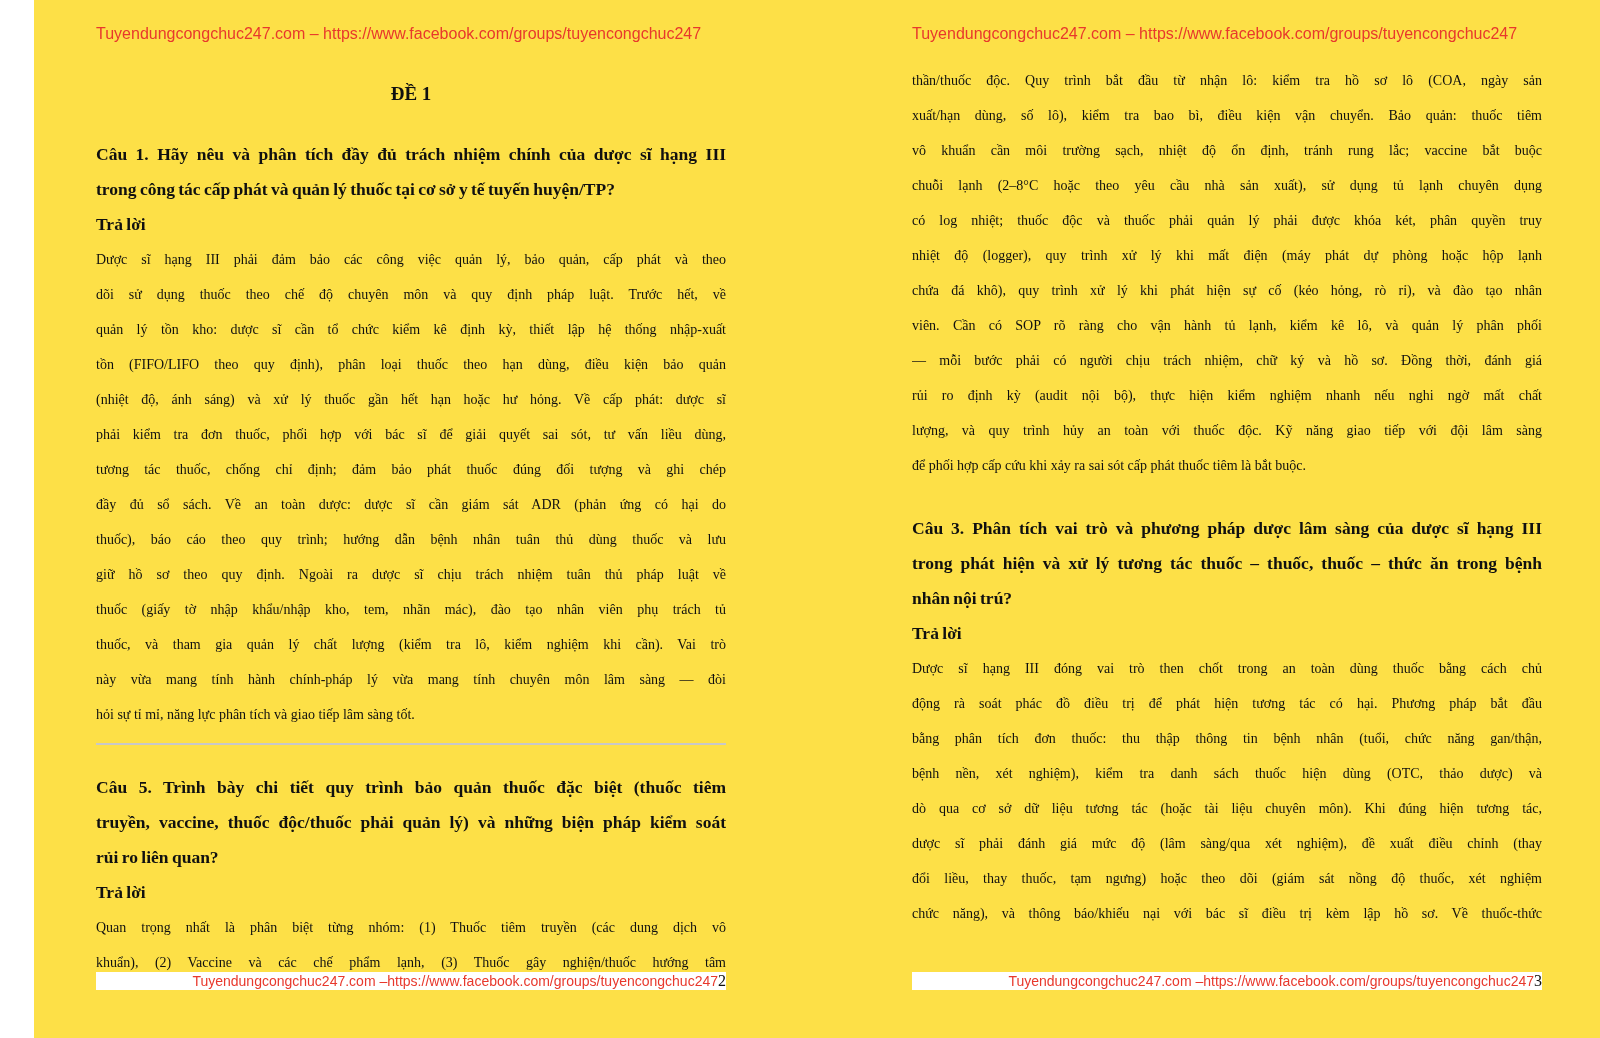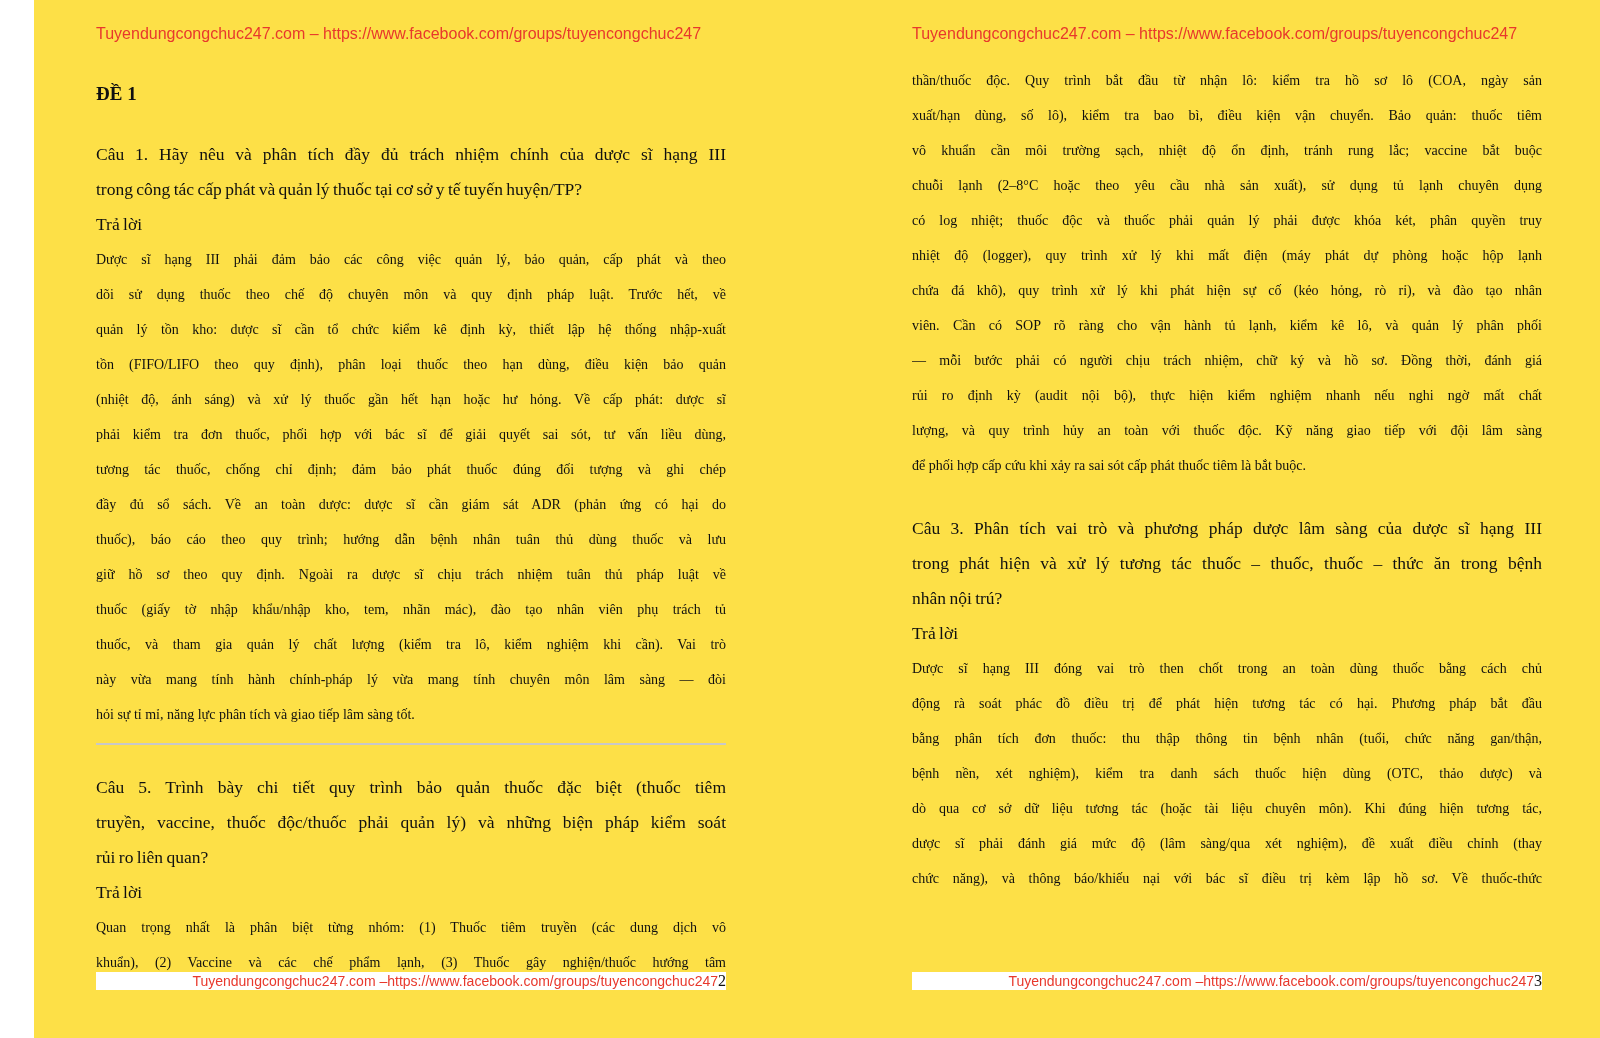--- a/index.html
+++ b/index.html
@@ -28,27 +28,28 @@
   .content { display: flow-root; }
 
   .line {
     font-size: 14px;
     line-height: 35px;
     height: 35px;
     overflow: hidden;
   }
   .j { text-align: justify; text-align-last: justify; -moz-text-align-last: justify; }
   .end { text-align-last: left; -moz-text-align-last: left; }
-  .h { font-weight: 400; font-size: 17.5px; word-spacing: -1px; }
+  .h { font-weight: 700; font-size: 17.5px; word-spacing: -1px; }
 
   .title {
     font-weight: 700;
     font-size: 19px;
     line-height: 30px;
     height: 30px;
+    text-align: center;
     margin: 36px 0 28px 0;
   }
 
   .rule { height: 2px; background: #c8c8c8; margin: 11px 0 25px 0; }
   .gap  { height: 28px; }
 
   .pad-top { padding-top: 20px; }
 
   .page-footer {
     position: absolute;
@@ -127,20 +128,21 @@
         <div class="line h j">Câu 3. Phân tích vai trò và phương pháp dược lâm sàng của dược sĩ hạng III</div>
         <div class="line h j">trong phát hiện và xử lý tương tác thuốc – thuốc, thuốc – thức ăn trong bệnh</div>
         <div class="line h j end">nhân nội trú?</div>
         <div class="line h j end">Trả lời</div>
         <div class="line j">Dược sĩ hạng III đóng vai trò then chốt trong an toàn dùng thuốc bằng cách chủ</div>
         <div class="line j">động rà soát phác đồ điều trị để phát hiện tương tác có hại. Phương pháp bắt đầu</div>
         <div class="line j">bằng phân tích đơn thuốc: thu thập thông tin bệnh nhân (tuổi, chức năng gan/thận,</div>
         <div class="line j">bệnh nền, xét nghiệm), kiểm tra danh sách thuốc hiện dùng (OTC, thảo dược) và</div>
         <div class="line j">dò qua cơ sở dữ liệu tương tác (hoặc tài liệu chuyên môn). Khi đúng hiện tương tác,</div>
         <div class="line j">dược sĩ phải đánh giá mức độ (lâm sàng/qua xét nghiệm), đề xuất điều chỉnh (thay</div>
+        <div class="line j">đổi liều, thay thuốc, tạm ngưng) hoặc theo dõi (giám sát nồng độ thuốc, xét nghiệm</div>
         <div class="line j">chức năng), và thông báo/khiếu nại với bác sĩ điều trị kèm lập hồ sơ. Về thuốc-thức</div>
       </div>
     <div class="page-footer">
       <span class="footer-site">Tuyendungcongchuc247.com –https://www.facebook.com/groups/tuyencongchuc247</span>
       <span class="footer-page">3</span>
     </div>
   </div>
 
 </div>
 

